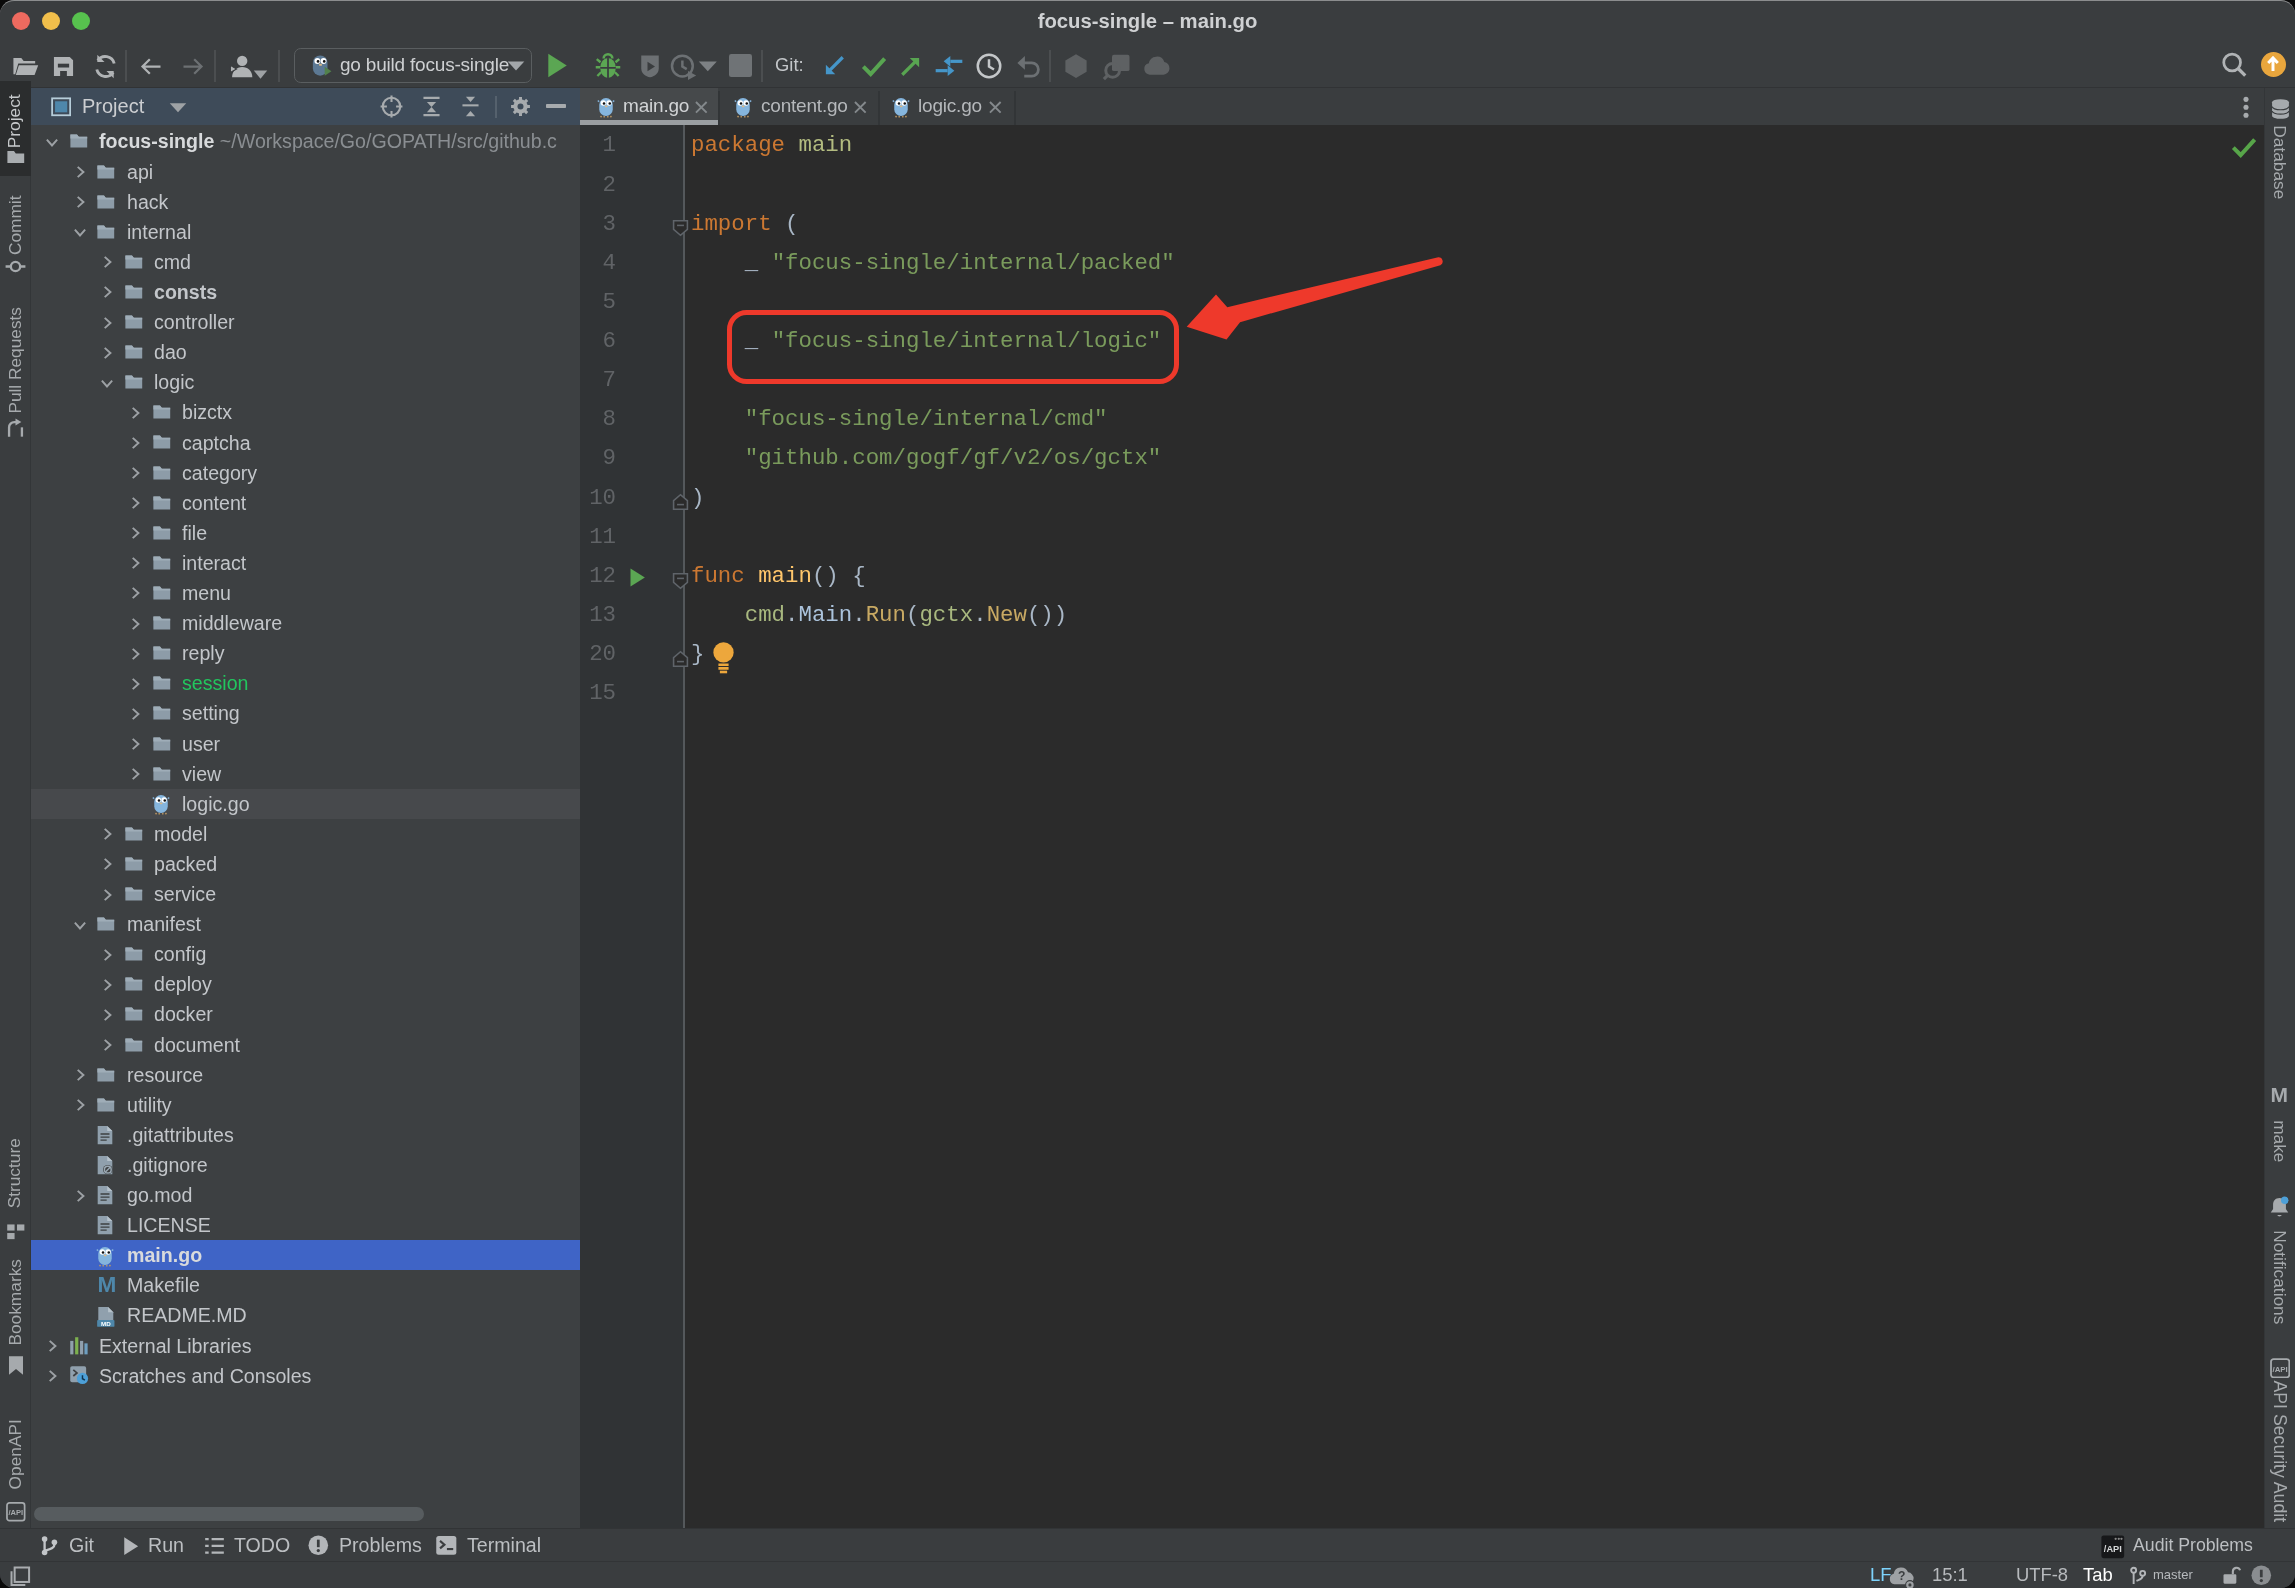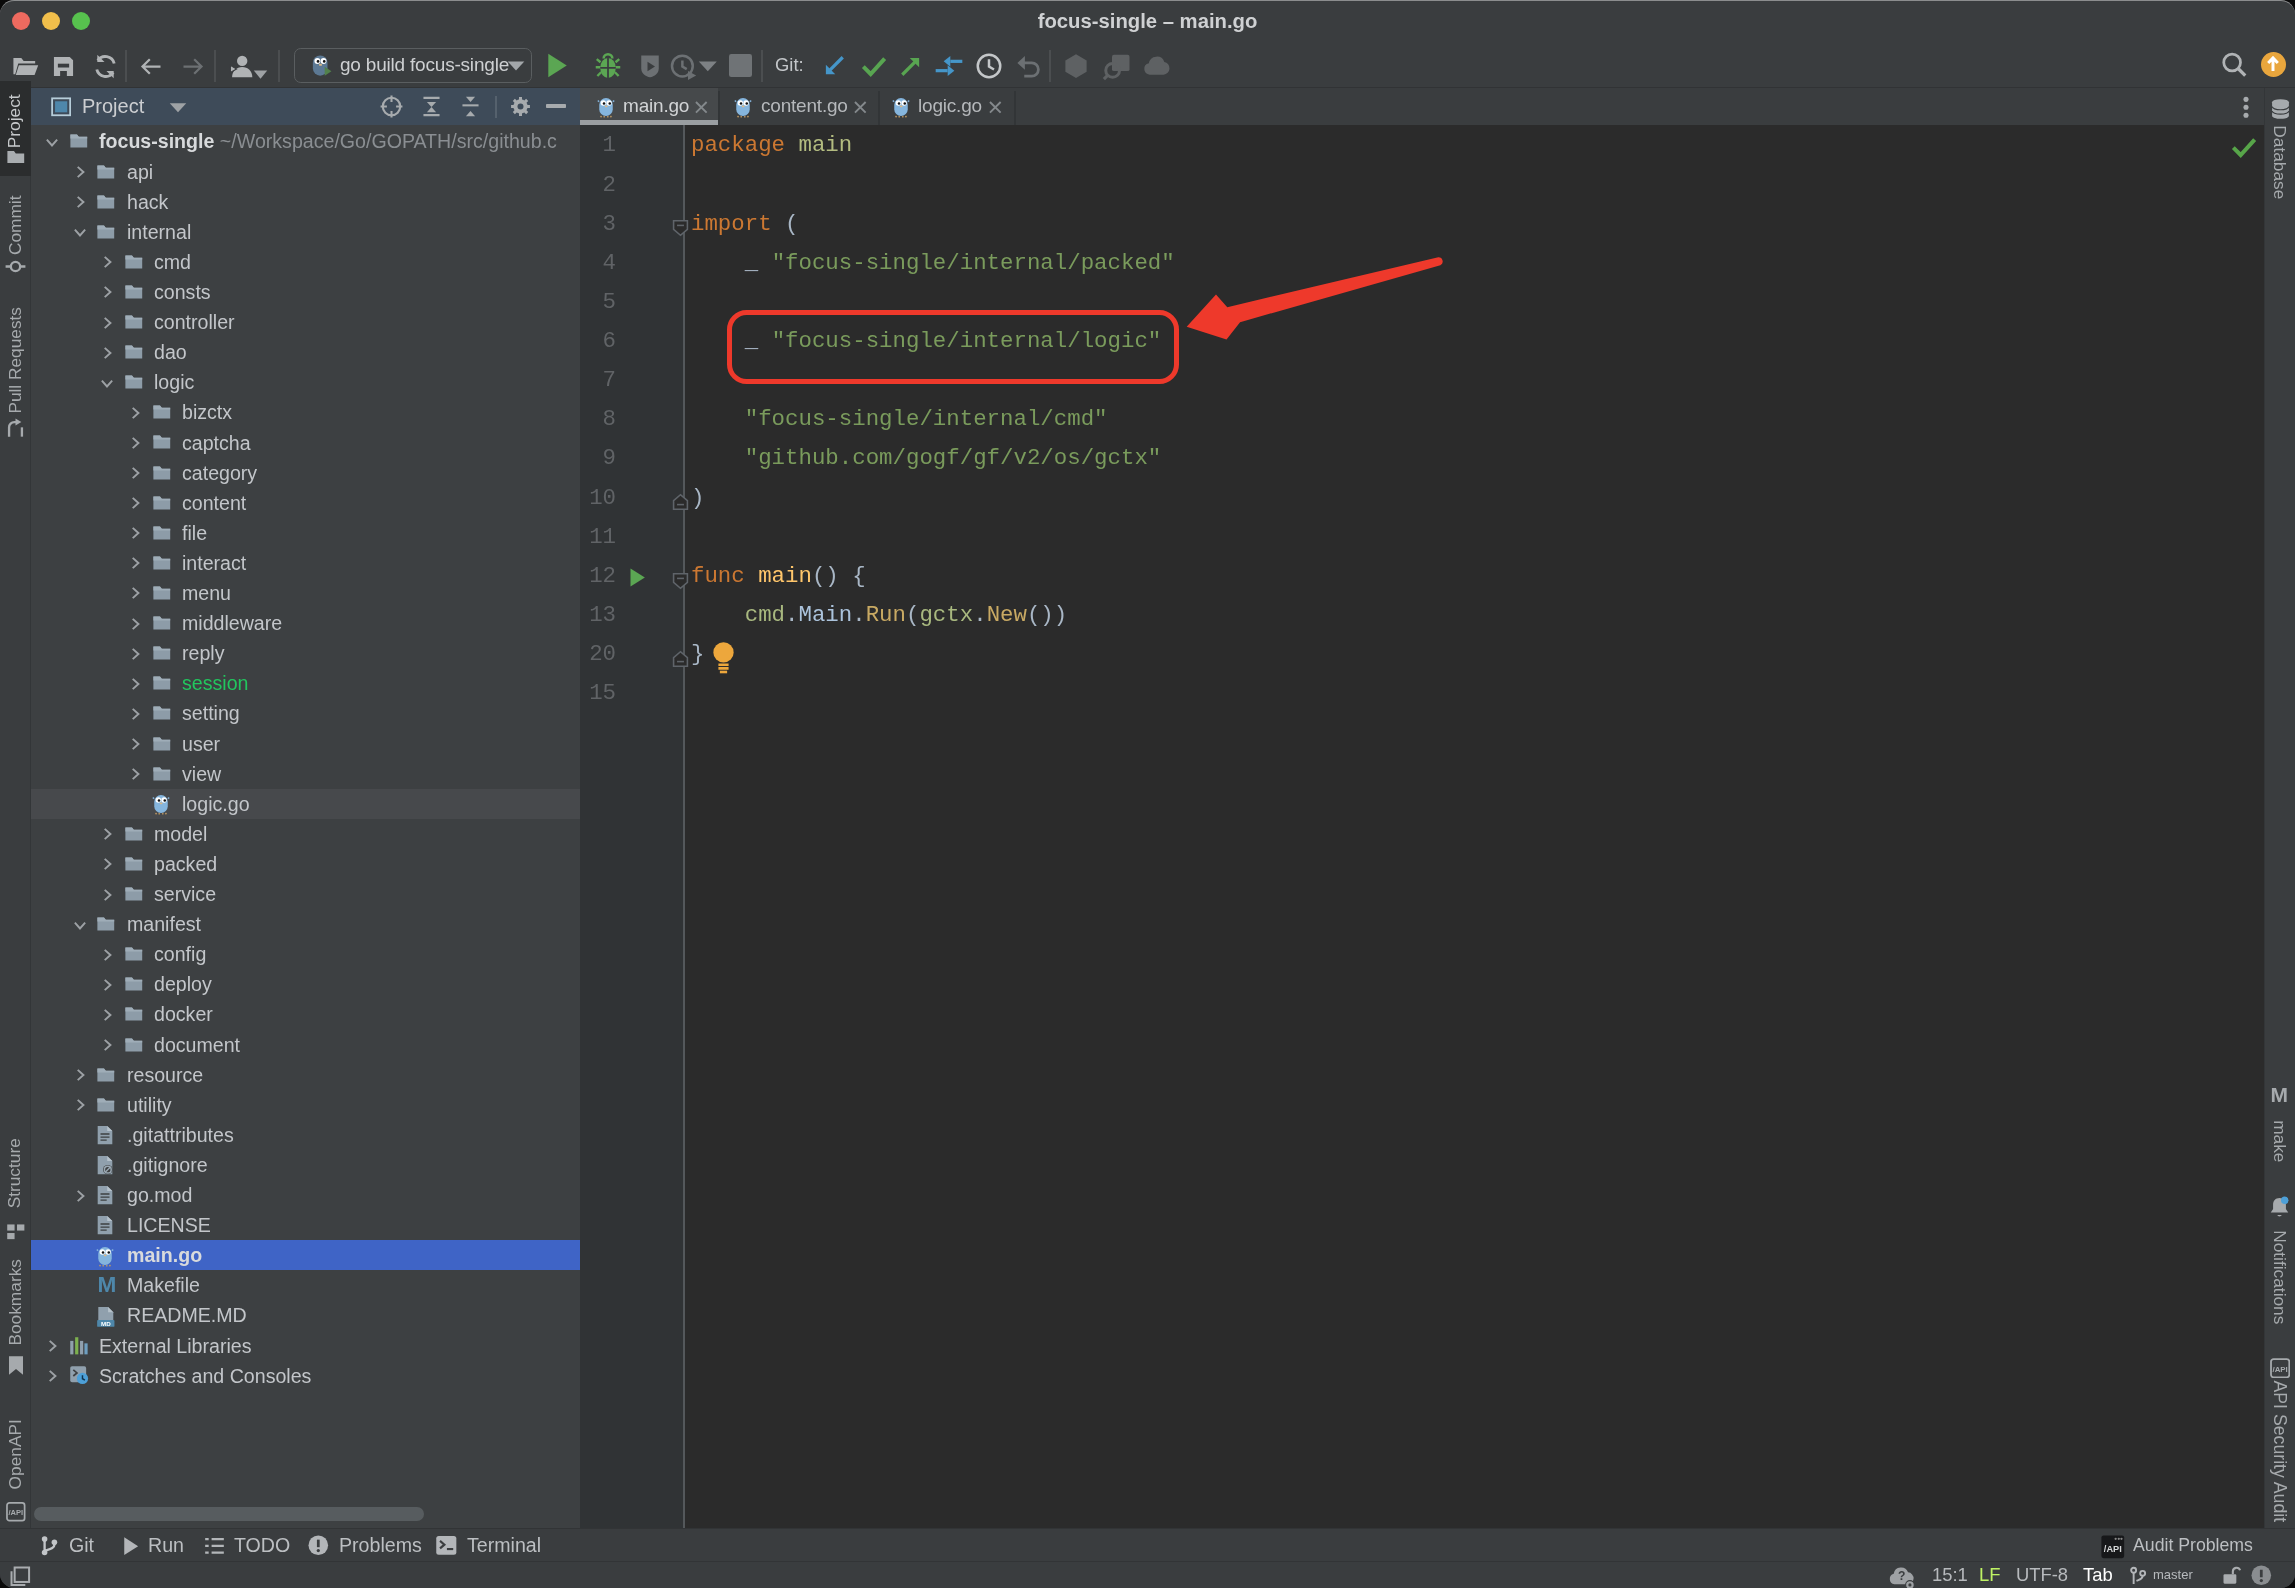--- a/index.html
+++ b/index.html
@@ -276,21 +276,21 @@
         <path d="M1 2 h5.5 l1.5 2 h7 v1.5 h-14 Z" fill="#9fadb8"></path>
       </svg>
     <div class="abs ui" style="left:123px;top:159px;height:30px;line-height:31px;font-size:19.6px;color:#c3c6ca;">cmd</div>
     <svg class="abs" style="left:68px;top:196px;" width="16" height="16" viewBox="0 0 14 14">
         <path d="M5 2.5 L10 7 L5 11.5" fill="none" stroke="#9da1a5" stroke-width="1.7"></path>
       </svg>
     <svg class="abs" style="left:93px;top:195px;" width="19.6" height="18" viewBox="0 0 16 15">
         <path d="M1 2 h5.5 l1.5 2 h7 v9 h-14 Z" fill="#8d9ca8"></path>
         <path d="M1 2 h5.5 l1.5 2 h7 v1.5 h-14 Z" fill="#9fadb8"></path>
       </svg>
-    <div class="abs ui" style="left:123px;top:189px;height:30px;line-height:31px;font-size:19.6px;color:#c3c6ca;">consts</div>
+    <div class="abs ui" style="left:123px;top:189px;height:30px;line-height:31px;font-size:19.6px;color:#c3c6ca;font-weight:bold;">consts</div>
     <svg class="abs" style="left:68px;top:227px;" width="16" height="16" viewBox="0 0 14 14">
         <path d="M5 2.5 L10 7 L5 11.5" fill="none" stroke="#9da1a5" stroke-width="1.7"></path>
       </svg>
     <svg class="abs" style="left:93px;top:225px;" width="19.6" height="18" viewBox="0 0 16 15">
         <path d="M1 2 h5.5 l1.5 2 h7 v9 h-14 Z" fill="#8d9ca8"></path>
         <path d="M1 2 h5.5 l1.5 2 h7 v1.5 h-14 Z" fill="#9fadb8"></path>
       </svg>
     <div class="abs ui" style="left:123px;top:219px;height:30px;line-height:31px;font-size:19.6px;color:#c3c6ca;">controller</div>
     <svg class="abs" style="left:68px;top:257px;" width="16" height="16" viewBox="0 0 14 14">
         <path d="M5 2.5 L10 7 L5 11.5" fill="none" stroke="#9da1a5" stroke-width="1.7"></path>
@@ -772,21 +772,21 @@
       <rect x="4.5" y="2" width="11.5" height="11.5" fill="none" stroke="#a9acaf" stroke-width="1.6"></rect>
     </svg>
 
     <svg class="abs" style="left:1886px;top:1.5px;" width="33" height="27" viewBox="0 0 24 20">
       <path d="M6 15 a4 4 0 0 1-.5-7.8 a5.5 5.5 0 0 1 10.6-1 a4.3 4.3 0 0 1-.6 8.8 Z" fill="#9ea1a4"></path>
       <text x="11.5" y="11.5" font-family="Liberation Sans" font-size="9" fill="#3a3d3f" text-anchor="middle" font-weight="bold">?</text>
       <circle cx="17.5" cy="15.5" r="3.2" fill="#9ea1a4" stroke="#3a3d3f" stroke-width="0.8"></circle>
       <circle cx="17.5" cy="15.5" r="1.2" fill="#3a3d3f"></circle>
     </svg>
     <div class="abs ui" style="left:1932px;top:0;height:27px;line-height:26px;font-size:18.4px;color:#b7babd;">15:1</div>
-    <div class="abs ui" style="left:1979px;top:0;height:27px;line-height:26px;font-size:18.4px;color:#bef264;">LF</div>
+    <div class="abs ui" style="left:1870px;top:0;height:27px;line-height:26px;font-size:18.4px;color:#7dd3fc;">LF</div>
     <div class="abs ui" style="left:2016px;top:0;height:27px;line-height:26px;font-size:18.4px;color:#b7babd;">UTF-8</div>
     <div class="abs ui" style="left:2083px;top:0;height:27px;line-height:26px;font-size:18.4px;color:#ffffff;">Tab</div>
     <svg class="abs" style="left:2128px;top:3.8px;" width="20.3" height="20.3" viewBox="0 0 18 18">
       <circle cx="5" cy="3.8" r="2.2" fill="none" stroke="#b3b6b9" stroke-width="1.7"></circle>
       <circle cx="13" cy="6.5" r="2.2" fill="none" stroke="#b3b6b9" stroke-width="1.7"></circle>
       <path d="M5 6 V16 M13 8.7 c0 3-3 3.5-5.5 4.5" fill="none" stroke="#b3b6b9" stroke-width="1.7"></path>
     </svg>
     <div class="abs ui" style="left:2153px;top:0;height:27px;line-height:26px;font-size:13px;color:#b7babd;">master</div>
     <svg class="abs" style="left:2220px;top:3px;" width="21" height="21" viewBox="0 0 18 18">
       <rect x="3" y="8" width="11" height="8" rx="1" fill="#a9acaf"></rect>

